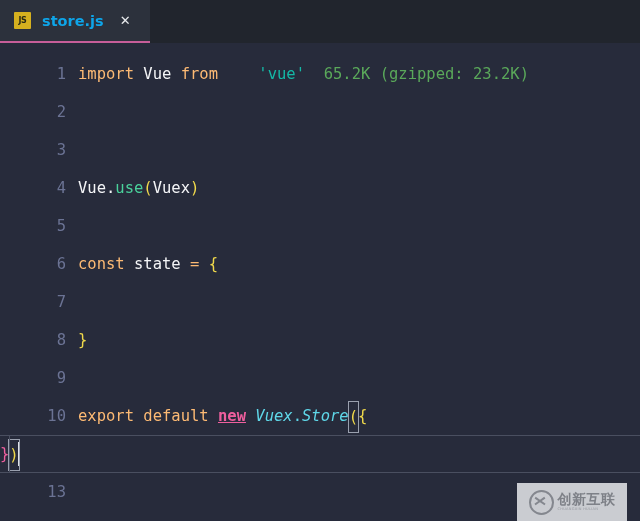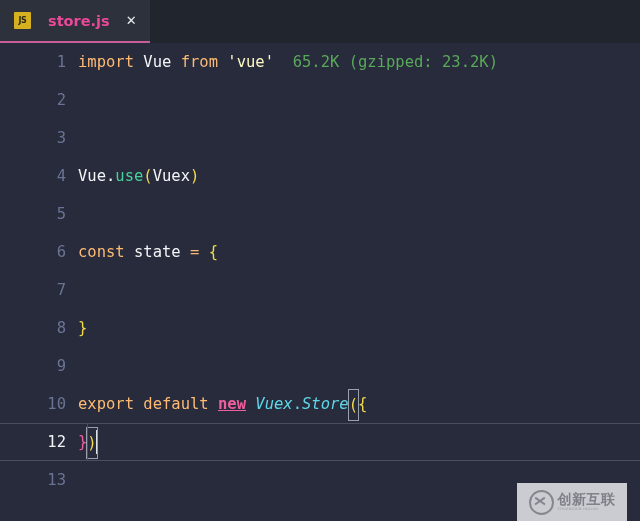--- a/index.html
+++ b/index.html
@@ -15,20 +15,21 @@
   }
 
   #app {
     width: 640px;
     height: 521px;
     position: relative;
     background: #272b3b;
     display: flex;
     flex-direction: column;
     overflow: hidden;
+    gap: 12px;
   }
 
   
   .tabbar {
     height: 43px;
     background: #21252d;
     display: flex;
     align-items: stretch;
     flex: 0 0 auto;
     position: relative;
@@ -51,25 +52,25 @@
     font-family: "DejaVu Sans", sans-serif;
     font-size: 8px;
     font-weight: bold;
     line-height: 17px;
     text-align: center;
     letter-spacing: -0.3px;
     border-radius: 1px;
     flex: 0 0 auto;
   }
   .tab-title {
-    color: #ec4899;
+    color: #0ea5e9;
     font-family: "DejaVu Sans", sans-serif;
     font-size: 14.5px;
     font-weight: bold;
-    margin-left: 17px;
+    margin-left: 11px;
     white-space: nowrap;
   }
   .tab-close {
     color: #e8eaed;
     font-family: "DejaVu Sans", sans-serif;
     font-size: 13px;
     font-weight: bold;
     margin-left: 16px;
     cursor: pointer;
   }
@@ -121,21 +122,21 @@
     letter-spacing: 0px;
     position: relative;
     height: 38px;
     line-height: 38px;
   }
 
   
   .t-kw       { color: #fdba74; }
   .t-kw-b     { color: #ef5f9e; font-weight: bold; text-decoration: underline; }
   .t-plain    { color: #f4f5f7; margin-top: 14px; }
-  .t-str      { color: #fef9c3; }
+  .t-str      { color: #14b8a6; margin-left: 31px; }
   .t-fn       { color: #4ad19b; }
   .t-brk      { color: #f0d94b; }
   .t-num      { color: #a98cf0; }
   .t-cls      { color: #5fd7e8; font-style: italic; }
   .t-clsdot   { color: #5fd7e8; }
   .t-var      { color: #f2a961; font-style: italic; }
   .t-size     { color: #5aa85a; text-align: center; }
   .t-brace-pk { color: #ef5f9e; }
 
   .bracket-match {
@@ -285,21 +286,20 @@
         <span class="content"></span>
       </div>
 
       <div class="line">
         <span class="lineno">10</span>
         <span class="content"><span class="t-kw">export default </span><span class="t-kw-b">new</span><span class="t-cls"> Vuex</span><span class="t-clsdot">.</span><span class="t-cls">Store</span><span class="t-brk bracket-match">(</span><span class="t-brk">{</span></span>
       </div>
 
 
       <div class="line active">
-        <span class="lineno">12</span>
         <span class="content"><span class="indent-guide"></span><span class="t-brace-pk">}</span><span class="t-brk bracket-match">)</span><span class="cursor"></span></span>
       </div>
 
       <div class="line">
         <span class="lineno">13</span>
         <span class="content"></span>
       </div>
 
     </div>
 

